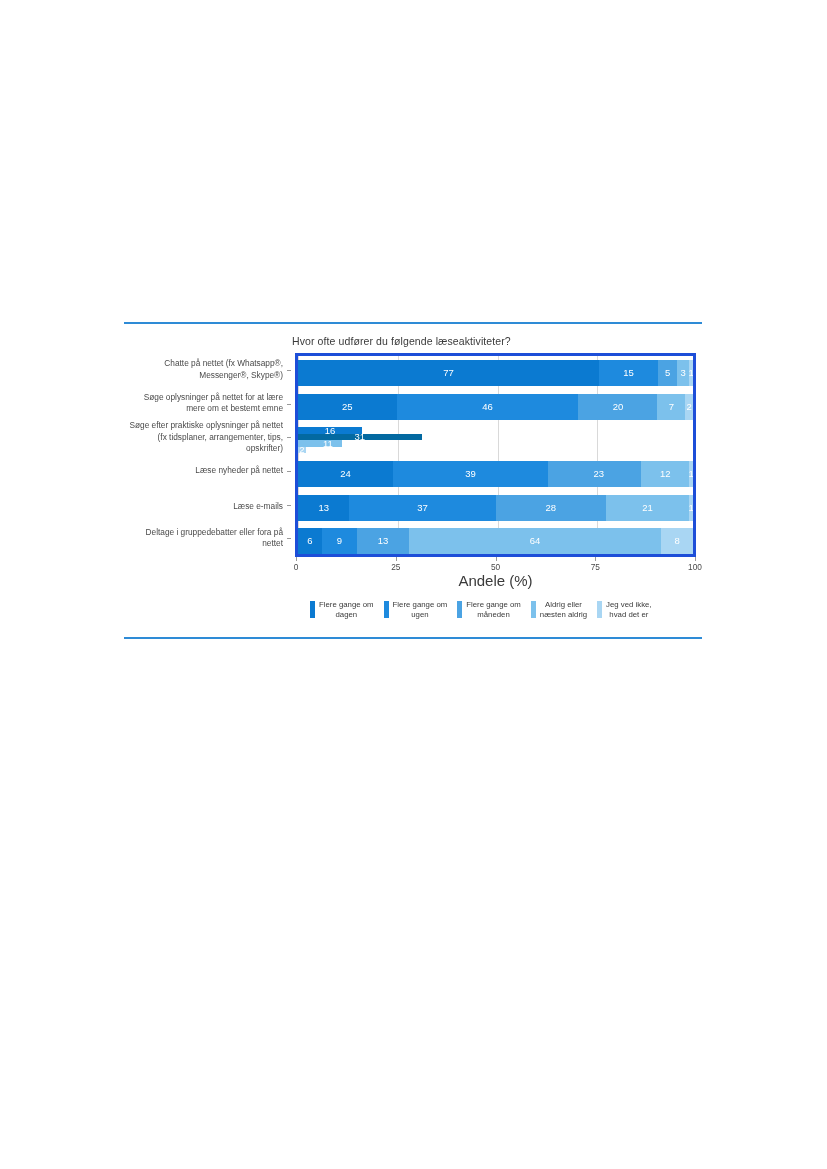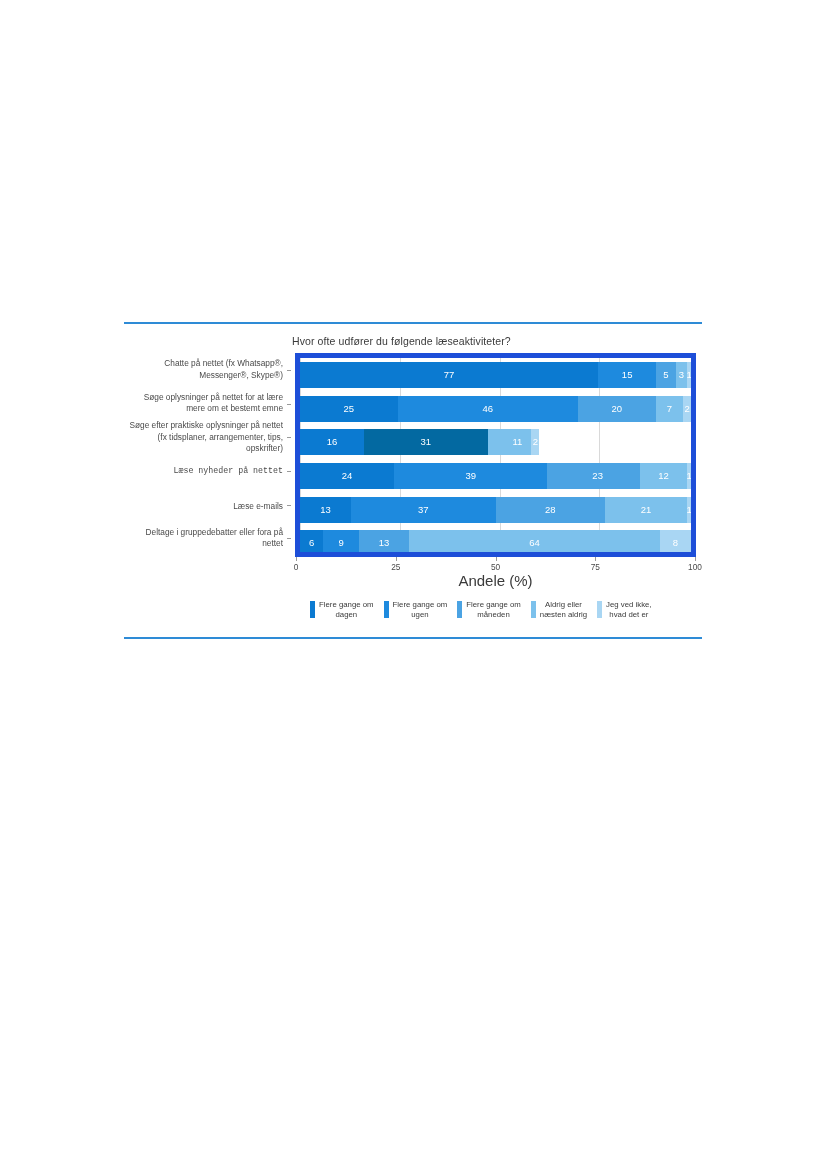--- a/index.html
+++ b/index.html
@@ -46,21 +46,21 @@
     letter-spacing: 0.1px;
   }
 
   
   #plot-panel {
     position: absolute;
     left: 171px;
     top: 31px;
     width: 401px;
     height: 204px;
-    border: 5px solid #1d4ed8;
+    border: 3px solid #1d4ed8;
     background: #ffffff;
     box-sizing: border-box;
     overflow: hidden;
   }
 
   
   .gridline {
     position: absolute;
     top: 0;
     bottom: 0;
@@ -199,21 +199,21 @@
 
   <div id="chart-title">Hvor ofte udfører du følgende læseaktiviteter?</div>
 
   <div id="y-axis">
       <div class="cat-label" style="top: 5.33333px; right: 8px;">Chatte på nettet (fx Whatsapp®, Messenger®, Skype®)</div>
       <div class="tick-y" style="top: 16.8333px;"></div>
       <div class="cat-label" style="top: 39px; right: 8px;">Søge oplysninger på nettet for at lære mere om et bestemt emne</div>
       <div class="tick-y" style="top: 50.5px;"></div>
       <div class="cat-label" style="top: 67.1667px; right: 8px;">Søge efter praktiske oplysninger på nettet (fx tidsplaner, arrangementer, tips, opskrifter)</div>
       <div class="tick-y" style="top: 84.1667px;"></div>
-      <div class="cat-label" style="top: 112.333px; right: 8px; font-family: Liberation Mono, monospace;">Læse nyheder på nettet</div>
+      <div class="cat-label" style="top: 112.333px; right: 8px;">Læse nyheder på nettet</div>
       <div class="tick-y" style="top: 117.833px;"></div>
       <div class="cat-label" style="top: 148px; right: 8px;">Læse e-mails</div>
       <div class="tick-y" style="top: 151.5px;"></div>
       <div class="cat-label" style="top: 173.667px; right: 8px;">Deltage i gruppedebatter eller fora på nettet</div>
       <div class="tick-y" style="top: 185.167px;"></div>
     </div>
 
   <div id="plot-panel">
     <div id="gridlines">
         <div class="gridline" style="left: 0px;"></div>
@@ -250,21 +250,21 @@
           <div class="seg" style="width: 79.8px; background: rgb(75, 163, 227);">
             <span class="seg-label">20</span>
           </div>
           <div class="seg" style="width: 27.93px; background: rgb(124, 193, 236);">
             <span class="seg-label">7</span>
           </div>
           <div class="seg" style="width: 7.98px; background: rgb(169, 214, 243);">
             <span class="seg-label">2</span>
           </div>
         </div>
-        <div class="bar-row" style="top: 71.1667px; height: 26px;">
+        <div class="bar-row" style="top: 71.1667px; height: 26px; flex-direction: column;">
           <div class="seg" style="width: 63.84px; background: rgb(11, 122, 209);">
             <span class="seg-label">16</span>
           </div>
           <div class="seg" style="width: 123.69px; background: #0369a1;">
             <span class="seg-label">31</span>
           </div>
           <div class="seg" style="width: 43.89px; background: rgb(124, 193, 236); padding-left: 16px;">
             <span class="seg-label">11</span>
           </div>
           <div class="seg" style="width: 7.98px; background: rgb(169, 214, 243);">

